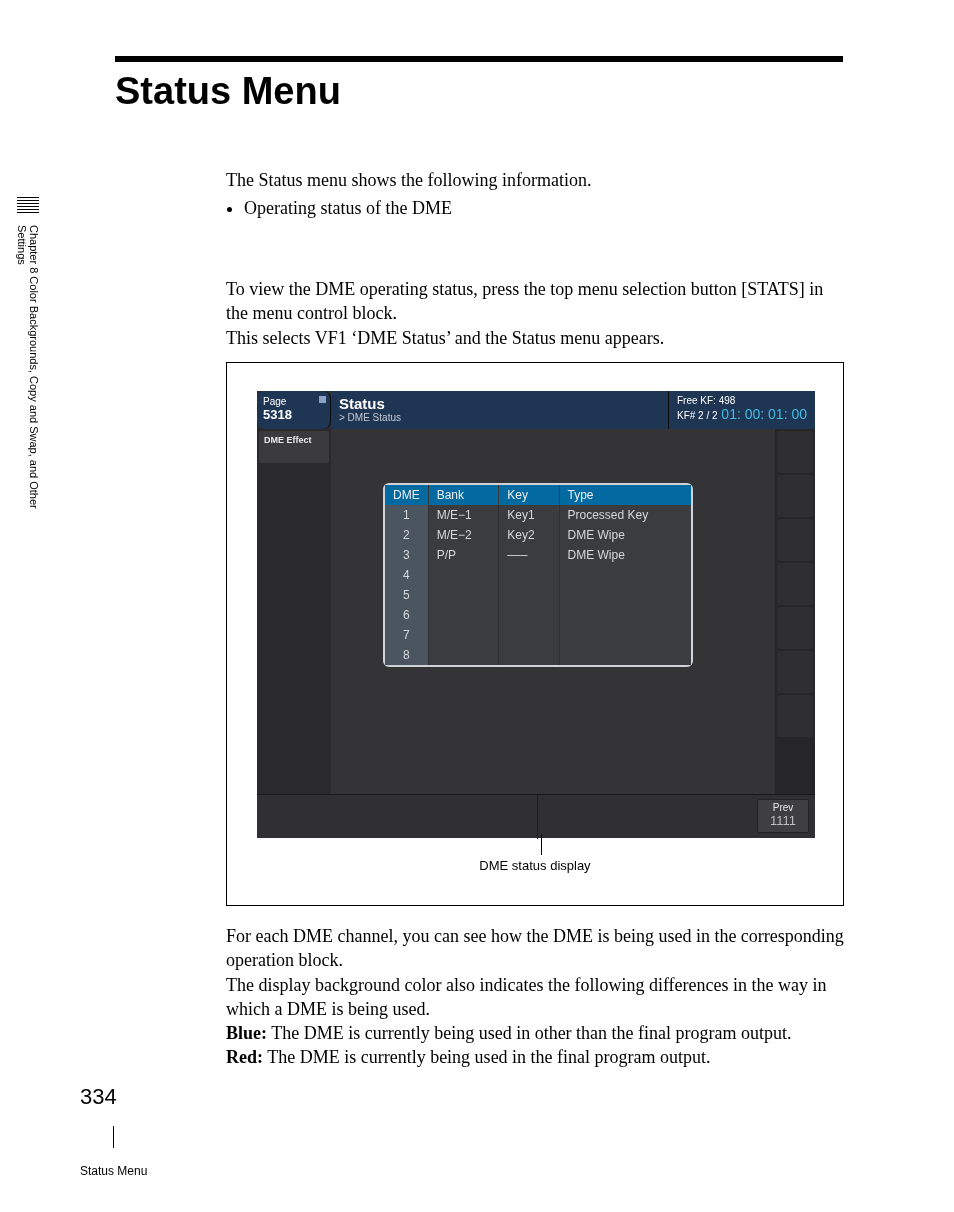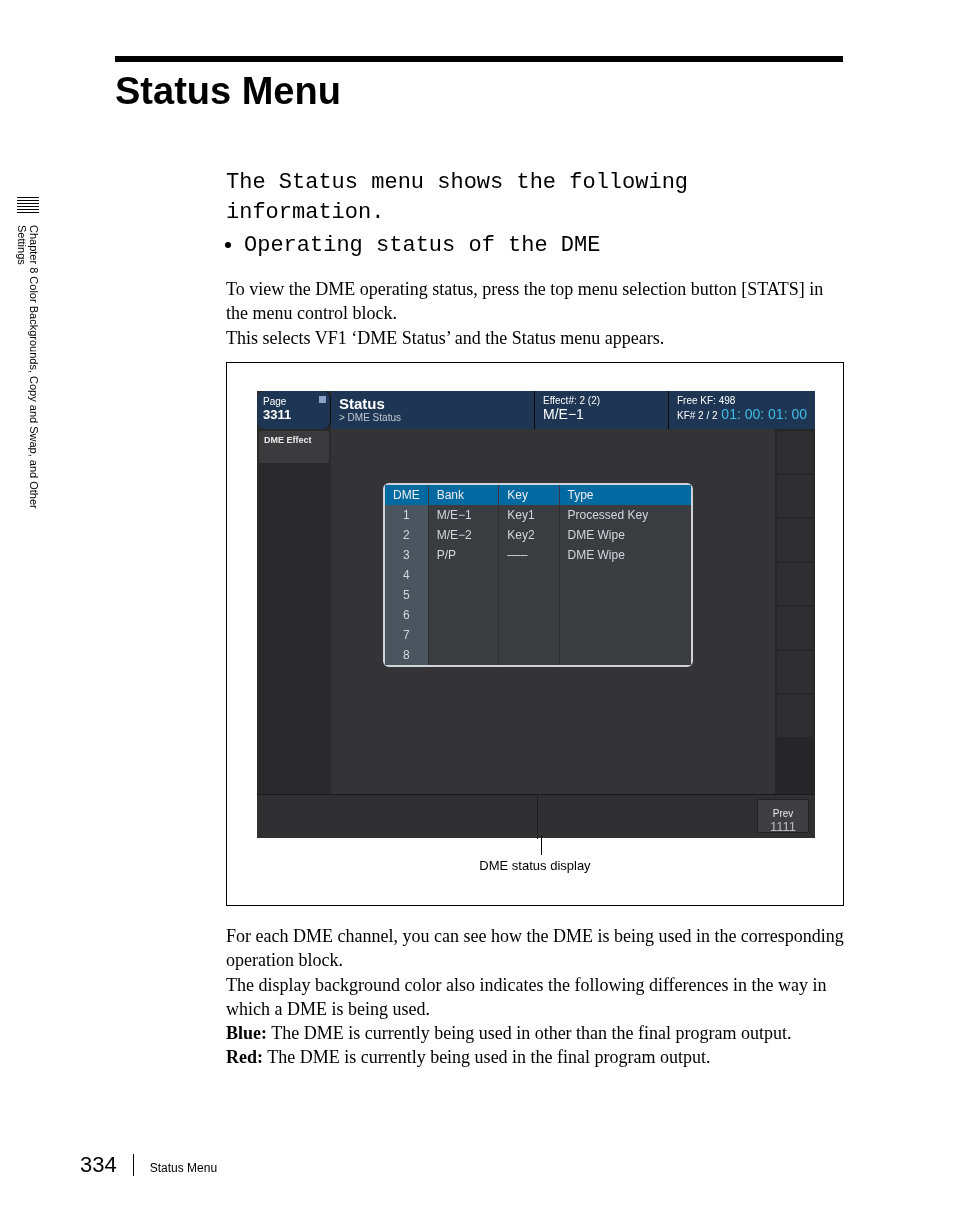--- a/index.html
+++ b/index.html
@@ -10,21 +10,21 @@
     display: flex; flex-direction: column; align-items: center;
   }
   .side-lines { width: 22px; margin-bottom: 10px; }
   .side-lines div { height: 1px; background: #000; margin: 2px 0; }
   .side-text {
     writing-mode: vertical-rl; font-family: Arial, Helvetica, sans-serif; font-size: 11px;
     color: #000;
   }
   .top-rule { position: absolute; left: 115px; top: 56px; width: 728px; height: 6px; background: #000; }
   .title { position: absolute; left: 115px; top: 70px; font-family: Arial, Helvetica, sans-serif; font-weight: bold; font-size: 38px; }
-  .intro { position: absolute; left: 226px; top: 168px; width: 618px; font-size: 22px; line-height: 1.35; font-family: Liberation Mono, monospace; }
+  .intro { position: absolute; left: 226px; top: 168px; width: 618px; font-size: 18px; line-height: 1.35; }
   .intro ul { list-style: disc; margin-left: 18px; margin-top: 4px; }
   .h2 { position: absolute; left: 115px; top: 243px; font-family: Arial, Helvetica, sans-serif; font-weight: bold; font-size: 21px; }
   .para1 { position: absolute; left: 226px; top: 277px; width: 618px; font-size: 18px; line-height: 1.35; }
 
   .figure { position: absolute; left: 226px; top: 362px; width: 618px; height: 544px; border: 1px solid #000; }
   .screen { position: absolute; left: 30px; top: 28px; width: 558px; height: 447px; background: #2c2c2e; font-family: Arial, Helvetica, sans-serif; }
 
   .hdr { display: flex; height: 38px; }
   .hdr .pg { width: 74px; background: #1e3554; color: #fff; font-size: 10px; padding: 5px 6px; border-right: 1px solid #0a0a0a; position: relative; border-radius: 8px; }
   .hdr .pg .num { font-size: 13px; font-weight: bold; color: #fff; }
@@ -46,31 +46,31 @@
   .right-strip .slot { height: 42px; background: #2f2f31; margin: 2px 2px; border-radius: 2px; }
 
   .dme-table { position: absolute; left: 52px; top: 54px; width: 310px; border: 2px solid #cfd2d7; border-radius: 6px; font-size: 12px; color: #e6e6e6; }
   .dme-table table { width: 100%; border-collapse: collapse; }
   .dme-table th { background: #0369a1; color: #eee; font-weight: normal; text-align: left; padding: 3px 8px; font-size: 12px; border-right: 1px solid #3a3a3d; }
   .dme-table td { background: #3a3c40; padding: 3px 8px; border-right: 1px solid #303033; color: #d5d7db; }
   .dme-table td.idx { background: #4a5560; text-align: center; width: 34px; }
   .dme-table th:last-child, .dme-table td:last-child { border-right: none; }
 
   .foot { height: 44px; background: #303032; border-top: 1px solid #1a1a1b; position: relative; }
-  .foot .prev { position: absolute; right: 6px; top: 4px; width: 52px; height: 34px; background: #3f3f42; border: 1px solid #222; color: #e8e8e8; font-size: 10px; text-align: center; border-radius: 2px; padding-top: 8px; }
+  .foot .prev { position: absolute; right: 6px; top: 4px; width: 52px; height: 34px; background: #3f3f42; border: 1px solid #222; color: #e8e8e8; font-size: 10px; text-align: center; border-radius: 2px; padding-top: 2px; }
   .foot .prev .num { color: #bdbdbd; font-size: 13px; }
   .foot .vline { position: absolute; left: 280px; top: 0; width: 1px; height: 44px; background: #1e1e20; }
 
   .callout-line { position: absolute; left: 314px; top: 472px; width: 1px; height: 20px; background: #000; }
   .fig-caption { position: absolute; left: 0; right: 0; top: 495px; text-align: center; font-size: 13px; font-family: Arial, Helvetica, sans-serif; }
 
   .para2 { position: absolute; left: 226px; top: 924px; width: 618px; font-size: 18px; line-height: 1.35; }
   .para2 .b { font-weight: bold; }
 
-  .footer { position: absolute; left: 80px; bottom: 34px; display: flex; align-items: baseline; gap: 16px; }
+  .footer { position: absolute; left: 80px; bottom: 34px; display: flex; align-items: baseline; gap: 16px; flex-direction: column; }
   .footer .pn { font-family: Arial, Helvetica, sans-serif; font-size: 22px; }
   .footer .sep { width: 1px; height: 22px; background: #000; align-self: center; }
   .footer .ft { font-family: Arial, Helvetica, sans-serif; font-size: 12px; }
 </style>
 </head>
 <body>
 
 <div class="page">
 
   <div class="side-tab">
@@ -100,29 +100,25 @@
     <div>To view the DME operating status, press the top menu selection button [STATS] in the menu control block.</div>
     <div>This selects VF1 ‘DME Status’ and the Status menu appears.</div>
   </div>
 
   <div class="figure">
     <div class="screen">
       <div class="hdr">
         <div class="pg">
           <span class="sq"></span>
           <div>Page</div>
-          <div class="num">3311</div>
+          <div class="num">5318</div>
         </div>
         <div class="ttl">
           <div class="big">Status</div>
           <div class="small">&gt; DME Status</div>
-        </div>
-        <div class="eff">
-          <div>Effect#: 2 (2)</div>
-          <div class="me">M/E−1</div>
         </div>
         <div class="kf">
           <div>Free KF: 498</div>
           <div class="row">
             <span>KF# 2 / 2</span>
             <span class="tc">01: 00: 01: 00</span>
           </div>
         </div>
       </div>
 

